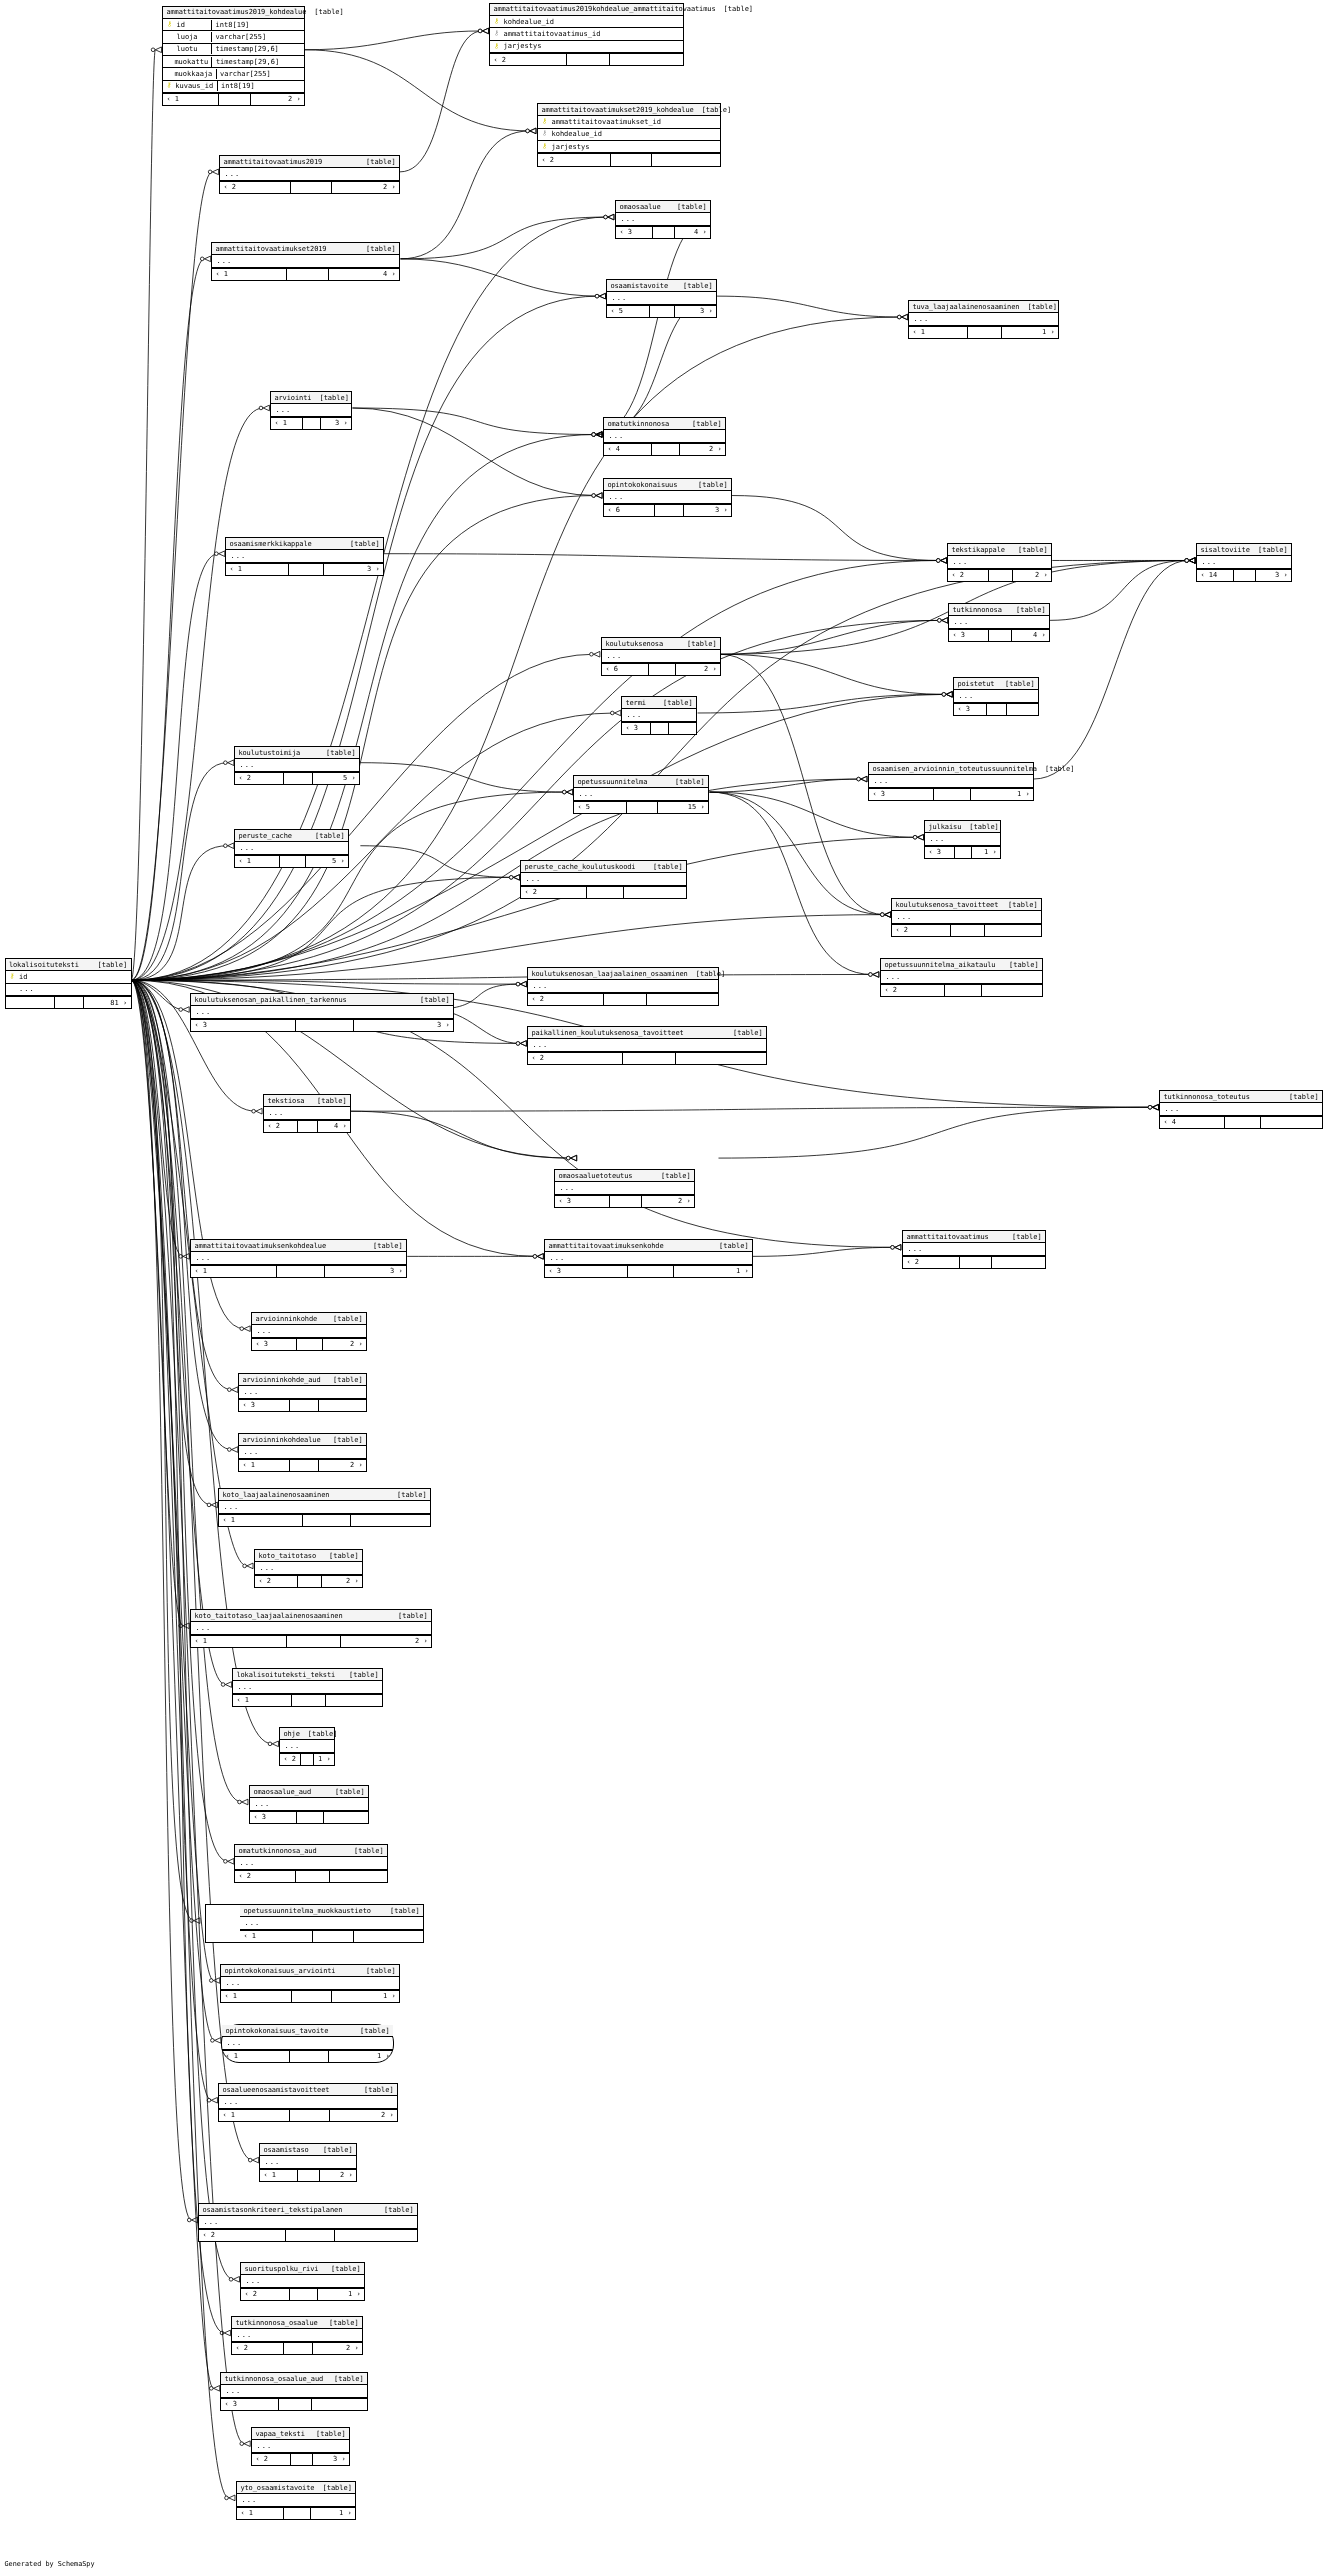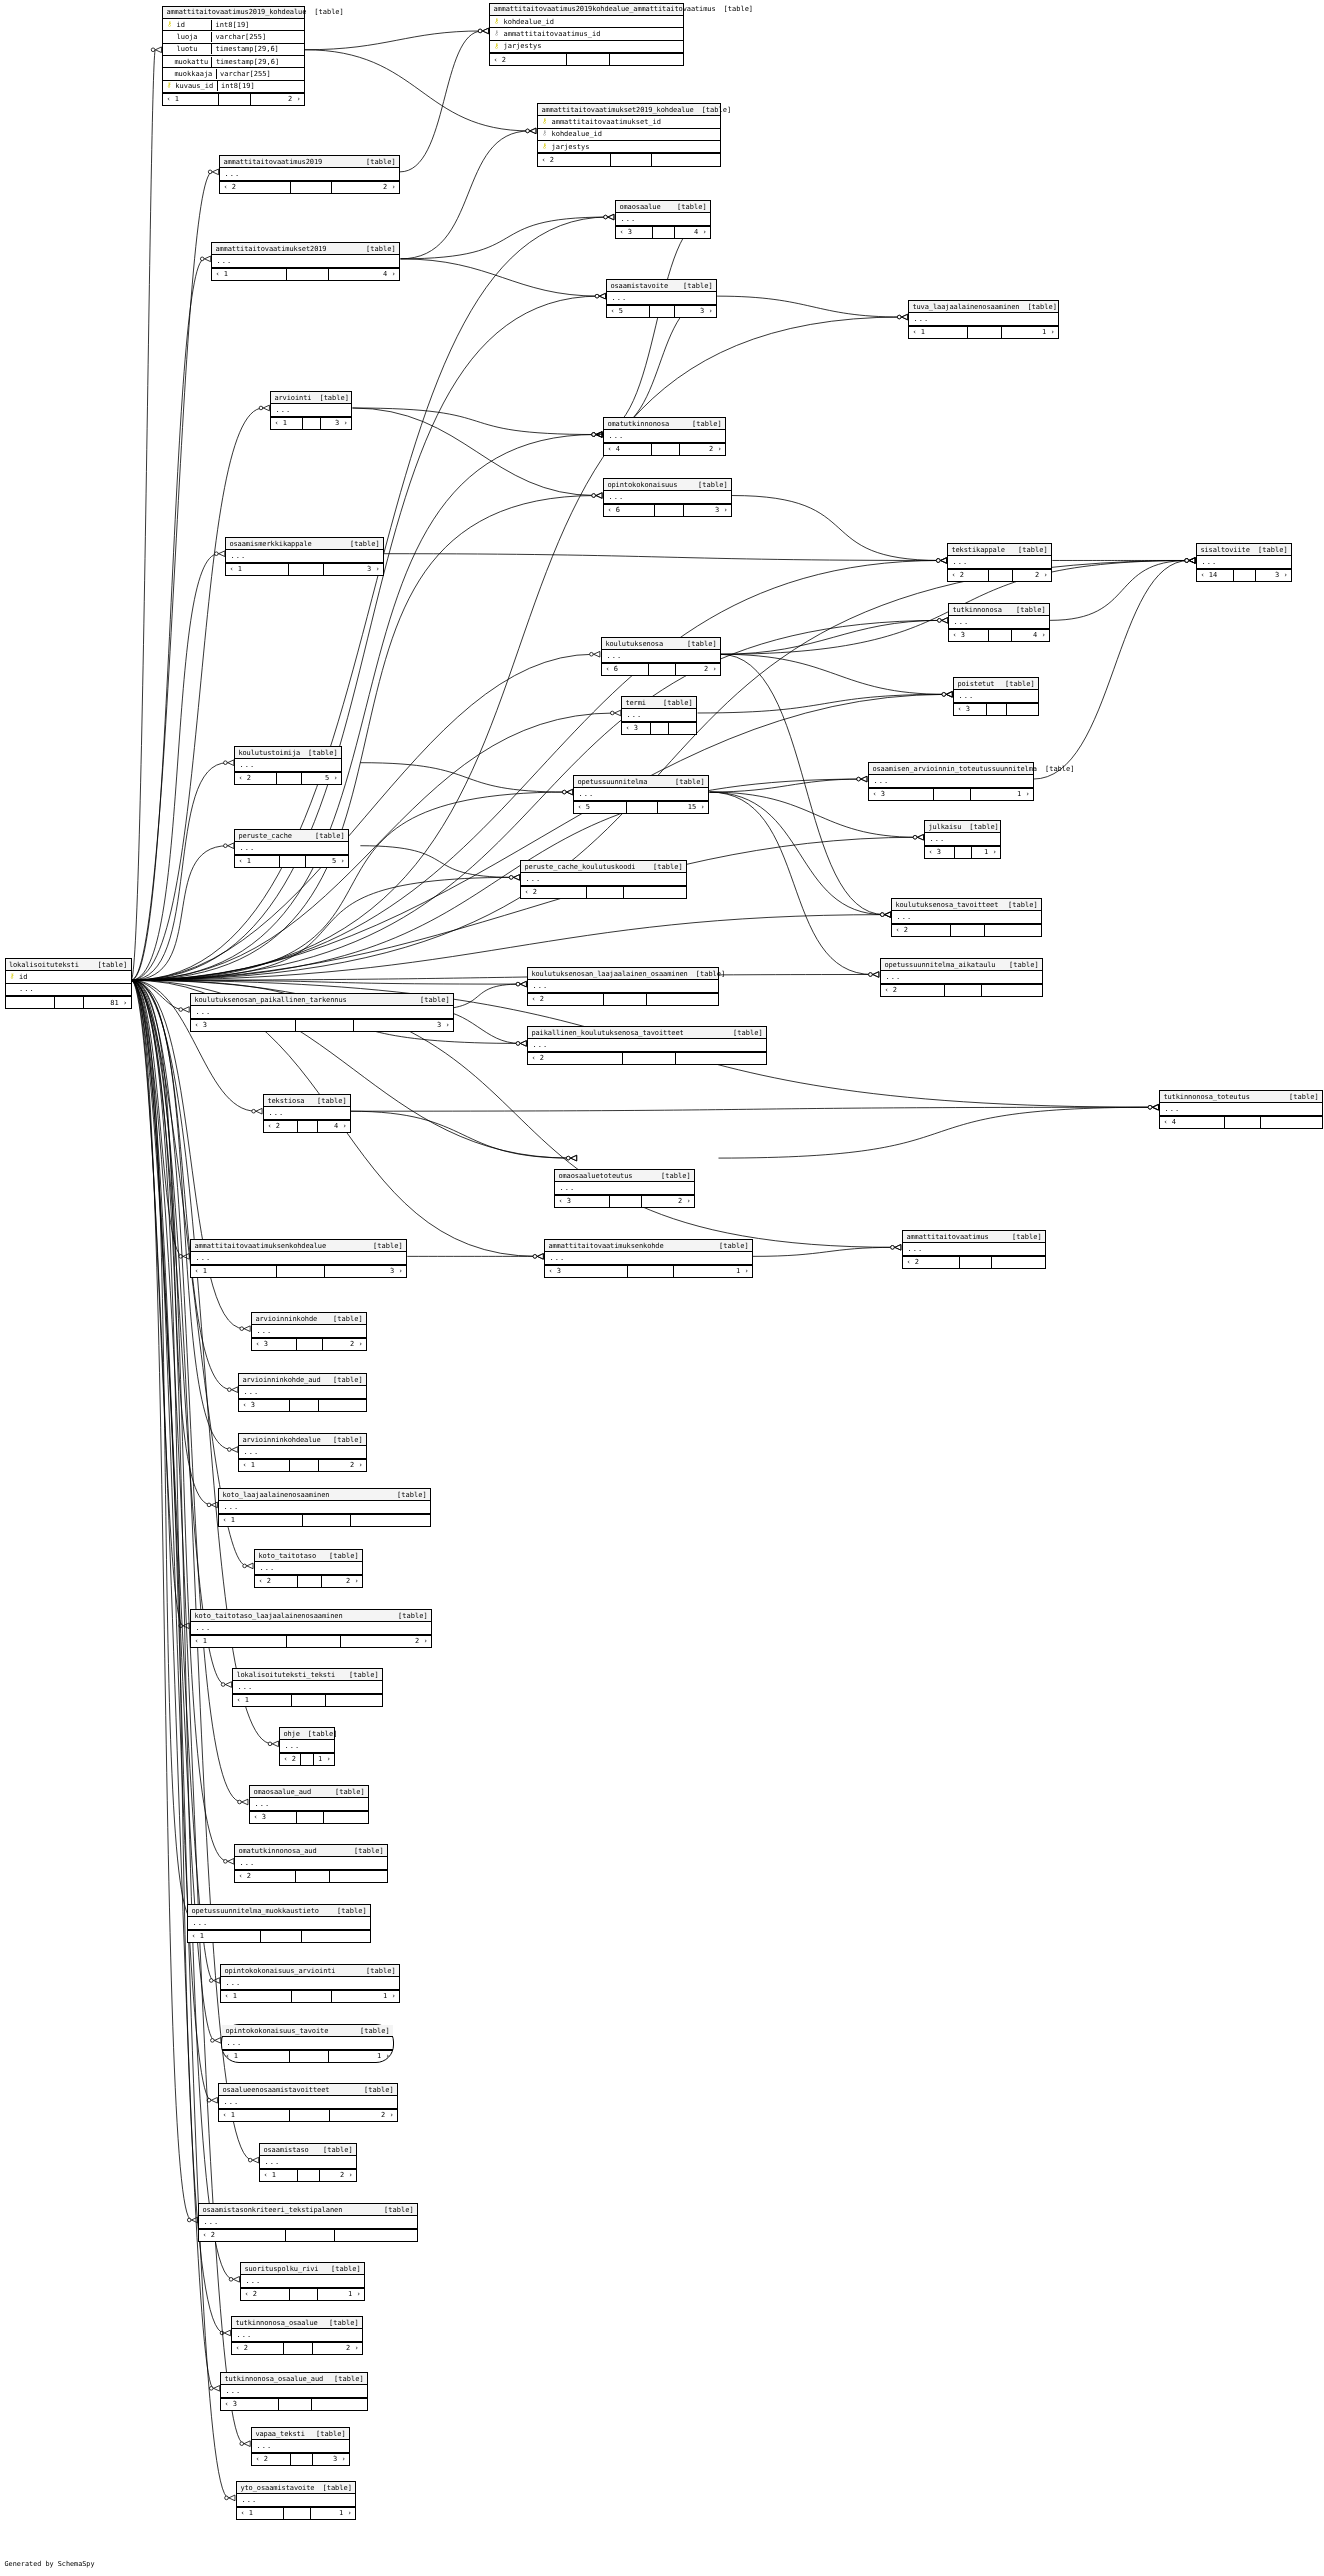--- a/index.html
+++ b/index.html
@@ -601,21 +601,21 @@
         </div>
         <div class="row dots">
           <span class="colname">...</span>
         </div>
         <div class="foot">
           <div class="fl">‹ 3</div>
           <div class="fm"></div>
           <div class="fr"></div>
         </div>
       </div>
-      <div class="tbl" style="left: 234px; top: 746px; width: 108px;">
+      <div class="tbl" style="left: 234px; top: 746px; width: 126px;">
         <div class="hdr">
           <span class="tname">koulutustoimija</span>
           <span class="tkind">[table]</span>
         </div>
         <div class="row dots">
           <span class="colname">...</span>
         </div>
         <div class="foot">
           <div class="fl">‹ 2</div>
           <div class="fm"></div>
@@ -998,21 +998,21 @@
         </div>
         <div class="row dots">
           <span class="colname">...</span>
         </div>
         <div class="foot">
           <div class="fl">‹ 2</div>
           <div class="fm"></div>
           <div class="fr"></div>
         </div>
       </div>
-      <div class="tbl" style="left: 187px; top: 1904px; width: 184px;">
+      <div class="tbl" style="left: 205px; top: 1904px; width: 219px; padding-left: 34px;">
         <div class="hdr">
           <span class="tname">opetussuunnitelma_muokkaustieto</span>
           <span class="tkind">[table]</span>
         </div>
         <div class="row dots">
           <span class="colname">...</span>
         </div>
         <div class="foot">
           <div class="fl">‹ 1</div>
           <div class="fm"></div>

